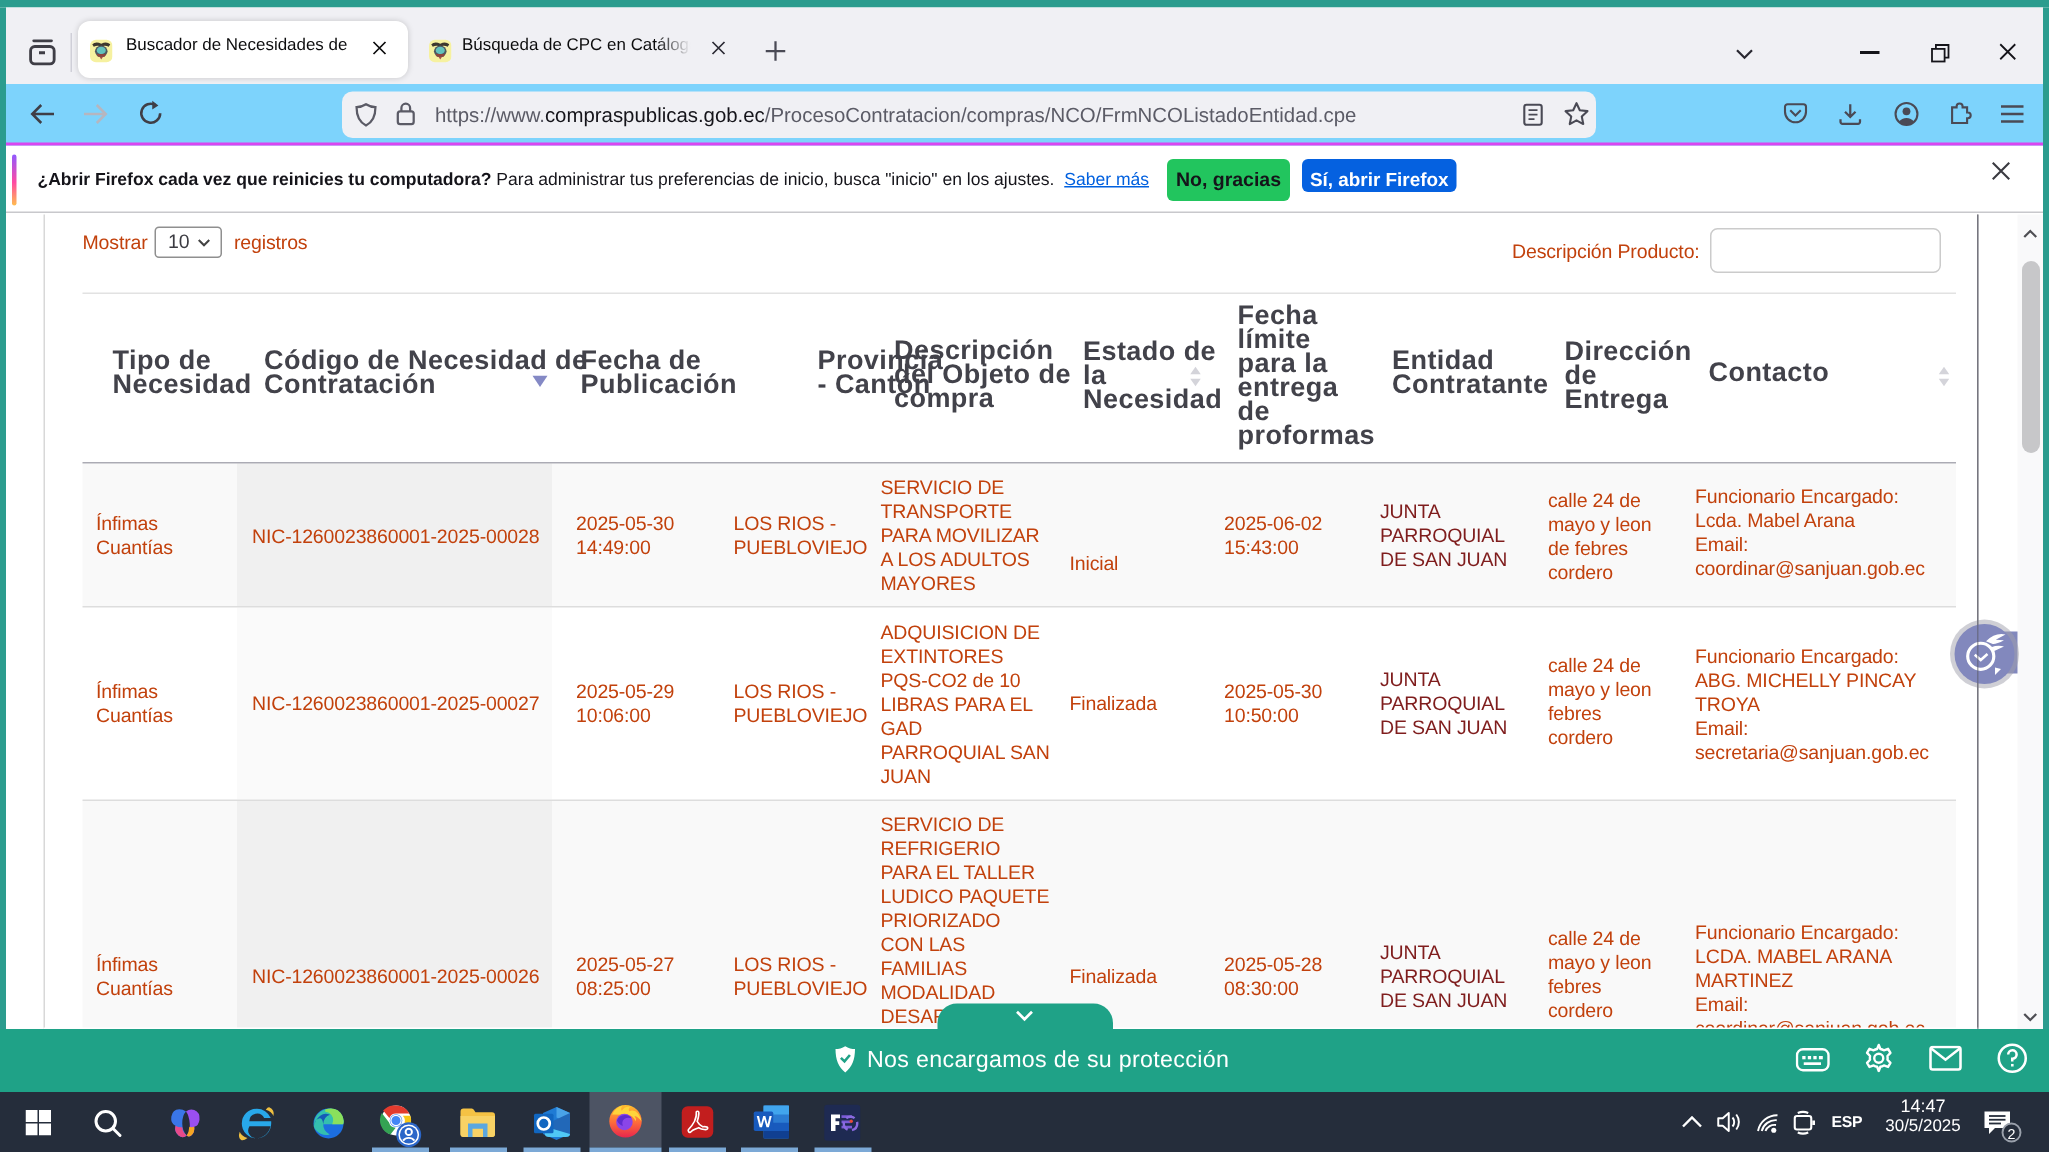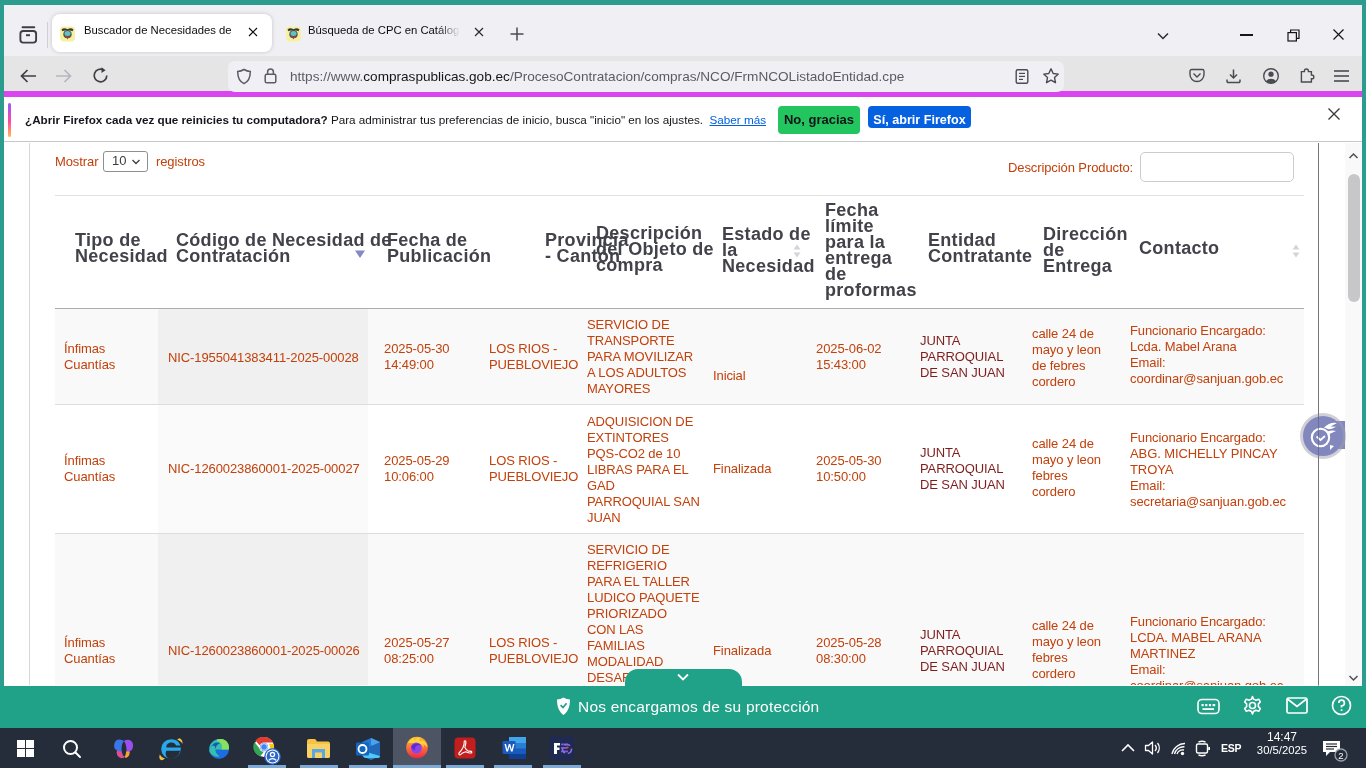--- a/index.html
+++ b/index.html
@@ -71,21 +71,21 @@
     <div class="abs" style="left:1236px;top:29px;width:13px;height:2px;background:#15141a;"></div>
     <svg class="abs" style="left:1283px;top:24px;" width="13" height="13" viewBox="0 0 13 13">
       <rect x="1" y="3.6" width="8.4" height="8.4" fill="#f0f0f4" stroke="#15141a" stroke-width="1.2"></rect>
       <path d="M3.6 3.6 L3.6 1 L12 1 L12 9.4 L9.4 9.4" fill="none" stroke="#15141a" stroke-width="1.2"></path>
     </svg>
     <svg class="abs" style="left:1328px;top:23px;" width="13" height="13" viewBox="0 0 13 13">
       <path d="M1.5 1.5 L11.5 11.5 M11.5 1.5 L1.5 11.5" stroke="#15141a" stroke-width="1.2"></path>
     </svg>
   </div>
 
-  <div id="navbar" class="abs" style="left:4px;top:56px;width:1358px;height:41px;background:#e5e5e5;border-bottom:6px solid #d946ef;">
+  <div id="navbar" class="abs" style="left:4px;top:56px;width:1358px;height:41px;background:#7dd3fc;border-bottom:2px solid #d946ef;">
 
     <svg class="abs" style="left:14px;top:11px;" width="20" height="18" viewBox="0 0 20 18">
       <path d="M18 9 L3.5 9 M9.5 3 L3.5 9 L9.5 15" fill="none" stroke="#3f3e46" stroke-width="1.7"></path>
     </svg>
     <svg class="abs" style="left:50px;top:11px;" width="20" height="18" viewBox="0 0 20 18">
       <path d="M2 9 L16.5 9 M10.5 3 L16.5 9 L10.5 15" fill="none" stroke="#b6b6bf" stroke-width="1.7"></path>
     </svg>
     <svg class="abs" style="left:87px;top:10px;" width="19" height="19" viewBox="0 0 19 19">
       <path d="M15.8 9.5 A6.3 6.3 0 1 1 12.7 4.05" fill="none" stroke="#3f3e46" stroke-width="1.7"></path>
       <path d="M10.5 1.2 L14.6 4.3 L10.5 7 Z" fill="#3f3e46"></path>
@@ -185,21 +185,21 @@
   <div class="th" style="left:825px;top:202px;">Fecha<br>límite<br>para la<br>entrega<br>de<br>proformas</div>
   <div class="th" style="left:928px;top:232px;">Entidad<br>Contratante</div>
   <div class="th" style="left:1043px;top:226px;">Dirección<br>de<br>Entrega</div>
   <div class="th" style="left:1139px;top:240px;">Contacto</div>
   <svg class="abs" style="left:1291px;top:243px;" width="10" height="16" viewBox="0 0 10 16">
       <path d="M1.5 6.5 L8.5 6.5 L5 1.5 Z" fill="#d4d4da"></path>
       <path d="M1.5 9.5 L8.5 9.5 L5 14.5 Z" fill="#d4d4da"></path>
     </svg>
 
   <div class="t" style="left:64px;top:341px;">Ínfimas<br>Cuantías</div>
-  <div class="t" style="left:168px;top:349.5px;">NIC-1955041383411-2025-00028</div>
+  <div class="t" style="left:168px;top:349.5px;">NIC-1260023860001-2025-00028</div>
   <div class="t" style="left:384px;top:341px;">2025-05-30<br>14:49:00</div>
   <div class="t" style="left:489px;top:341px;">LOS RIOS -<br>PUEBLOVIEJO</div>
   <div class="t" style="left:587px;top:316.5px;">SERVICIO DE<br>TRANSPORTE<br>PARA MOVILIZAR<br>A LOS ADULTOS<br>MAYORES</div>
   <div class="t" style="left:713px;top:368px;">Inicial</div>
   <div class="t" style="left:816px;top:341px;">2025-06-02<br>15:43:00</div>
   <div class="t lnk" style="left:920px;top:333px;">JUNTA<br>PARROQUIAL<br>DE SAN JUAN</div>
   <div class="t" style="left:1032px;top:326px;">calle 24 de<br>mayo y leon<br>de febres<br>cordero</div>
   <div class="t" style="left:1130px;top:322.5px;">Funcionario Encargado:<br>Lcda. Mabel Arana<br>Email:<br>coordinar@sanjuan.gob.ec</div>
 
   <div class="t" style="left:64px;top:452.5px;">Ínfimas<br>Cuantías</div>

